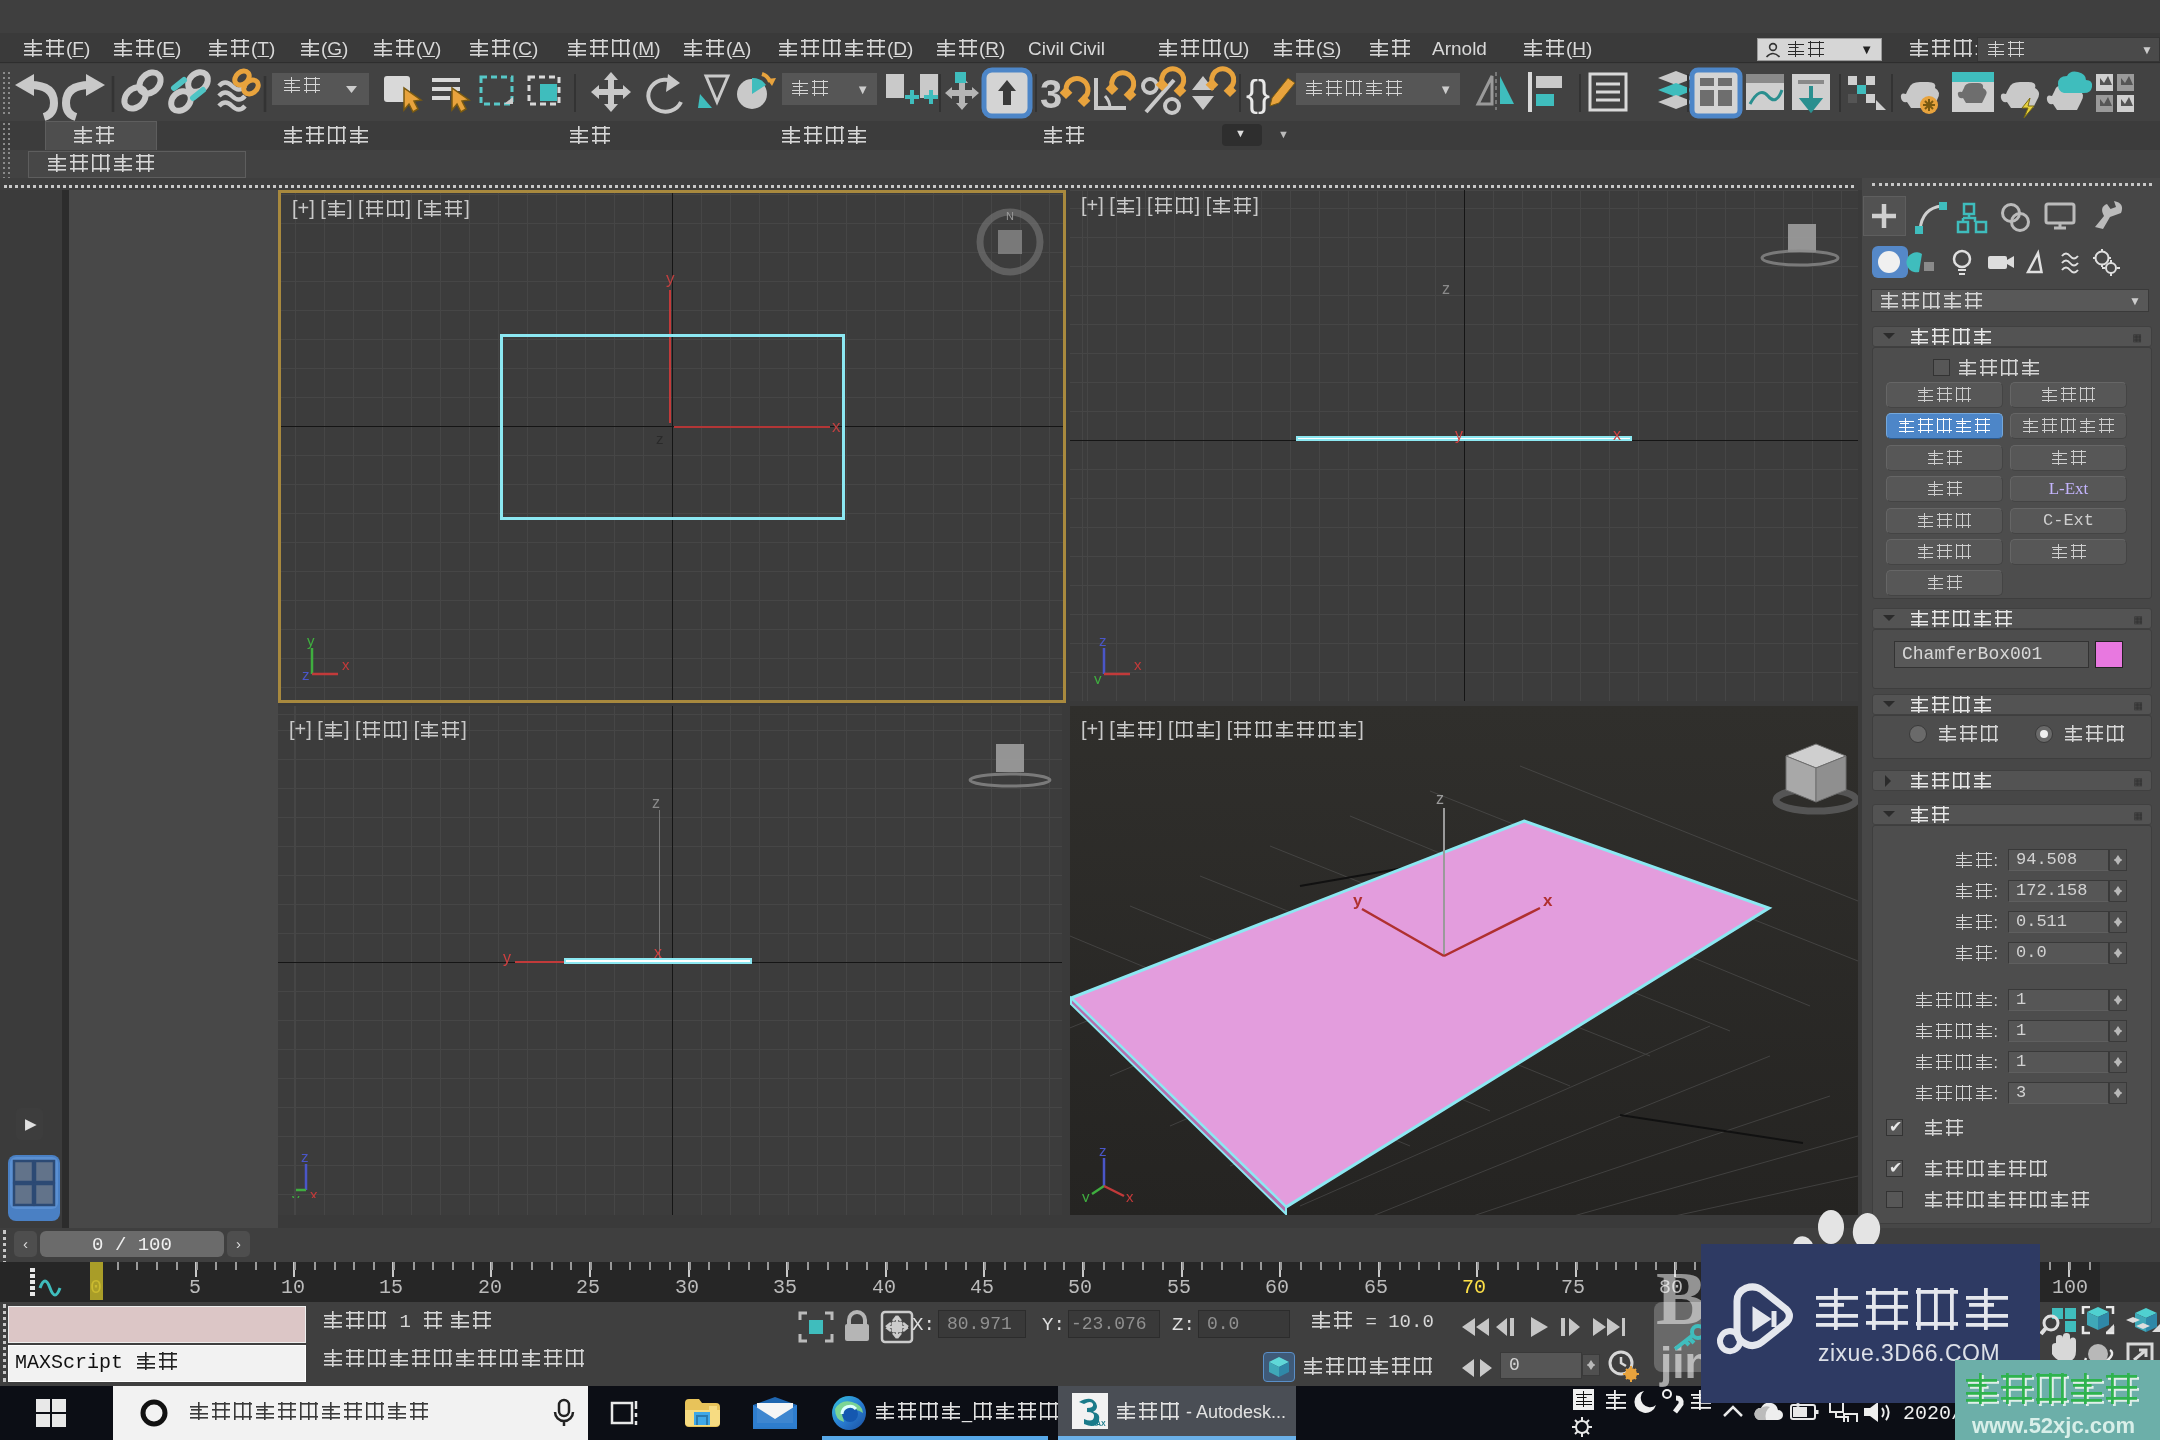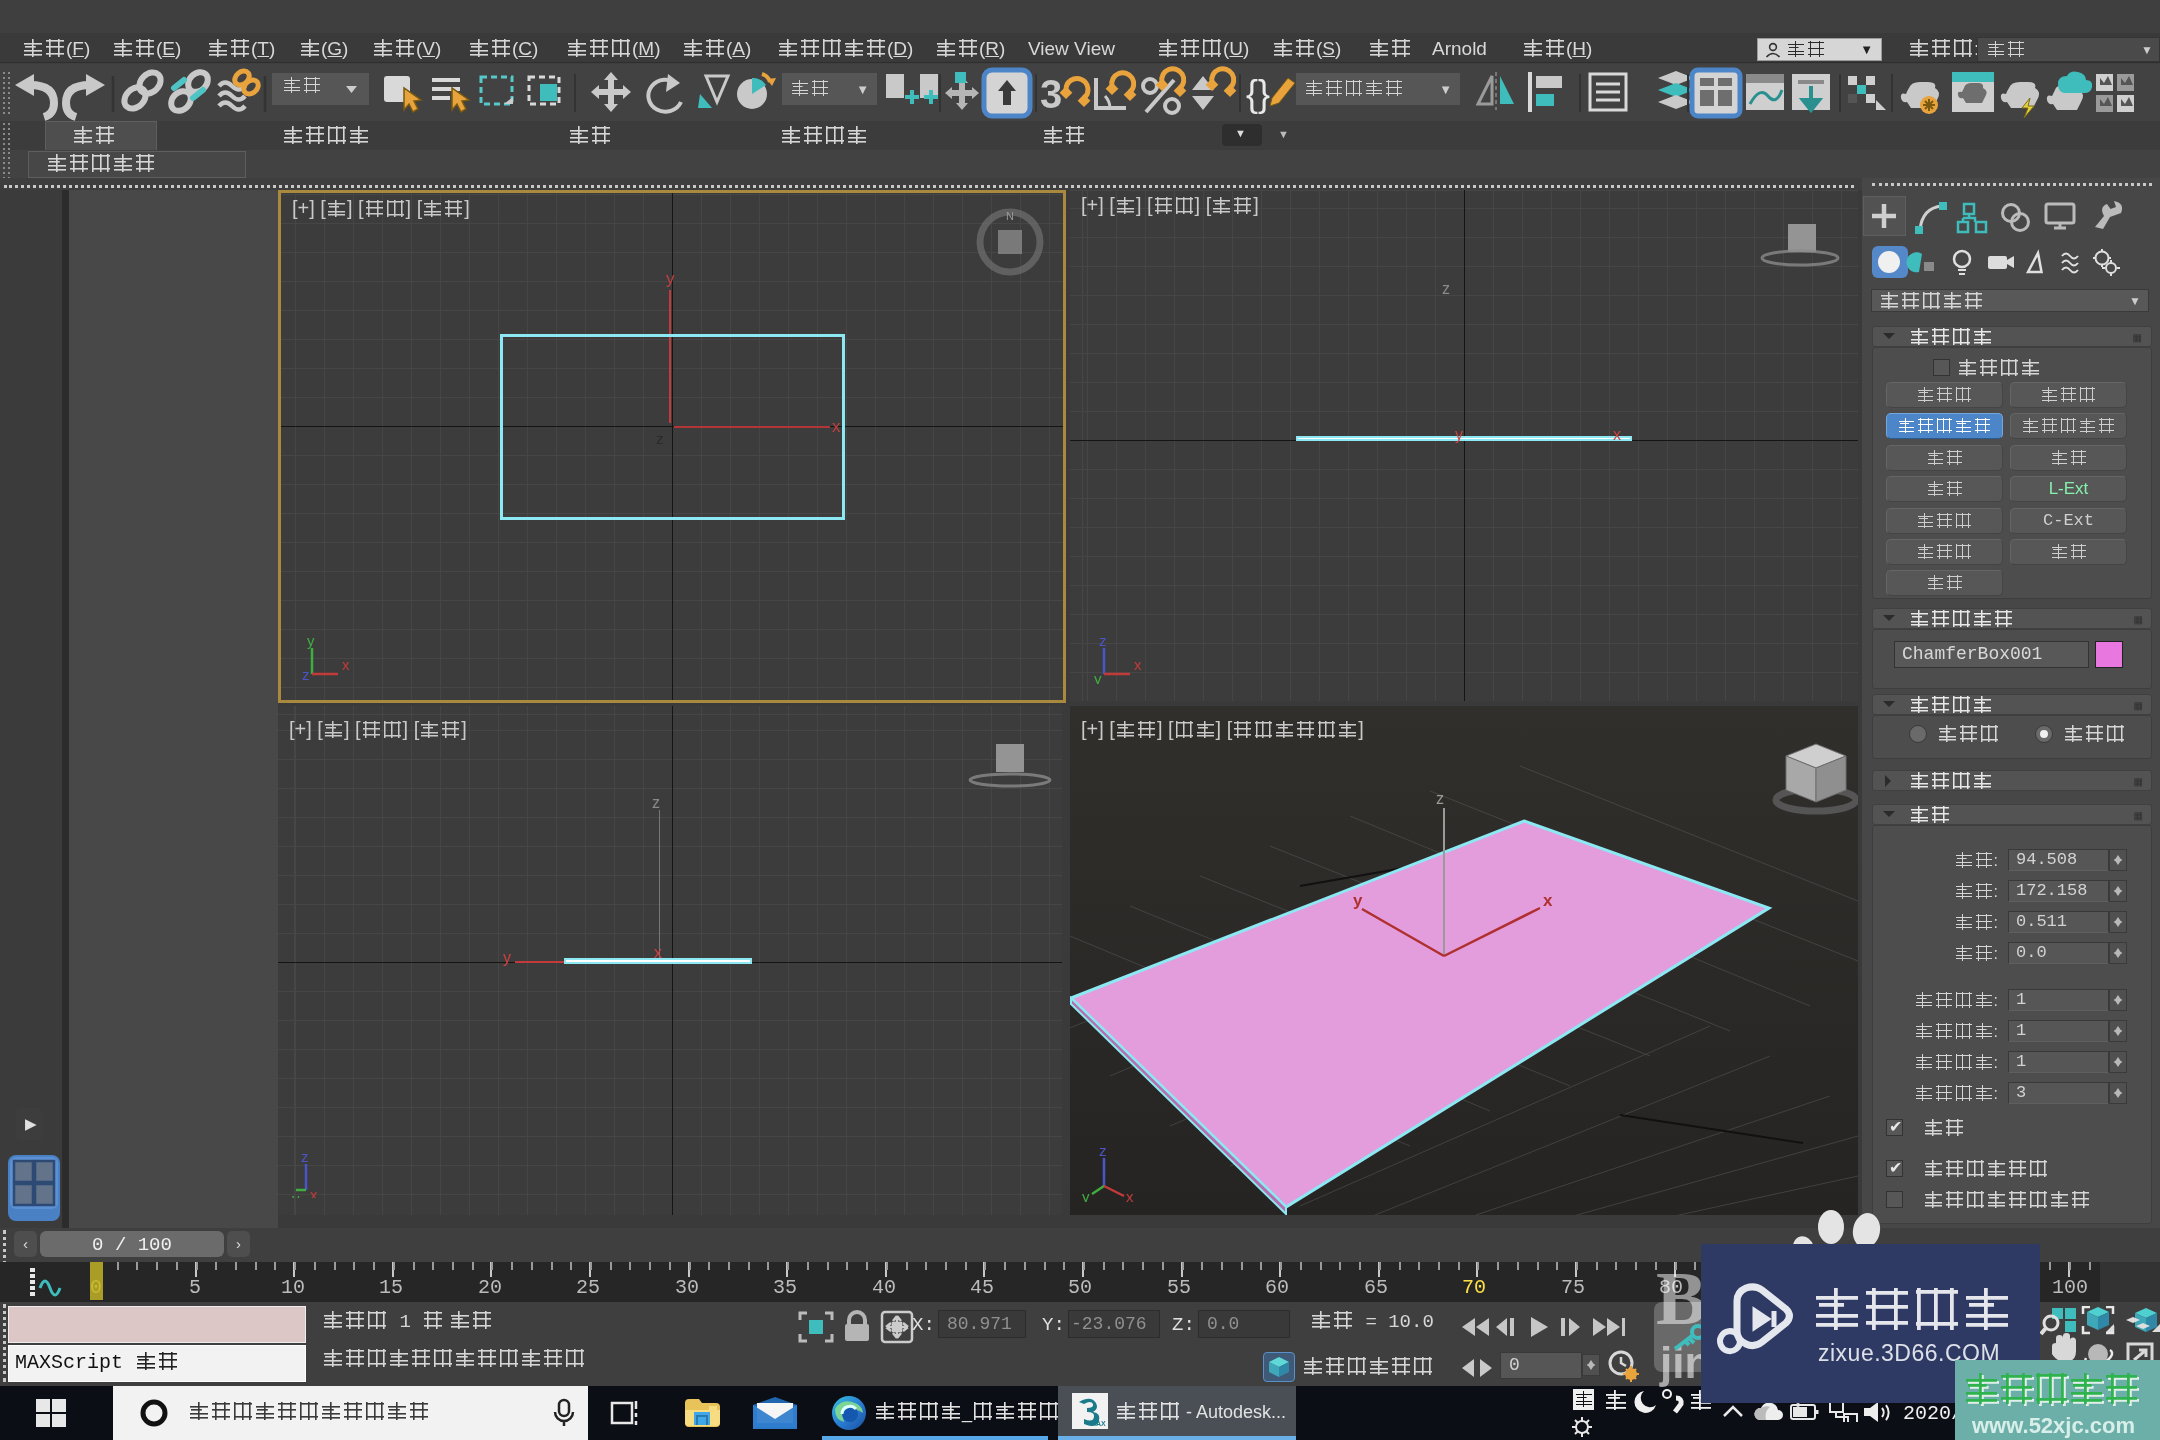--- a/index.html
+++ b/index.html
@@ -57,21 +57,21 @@
  <span class="mi" style="left:22px"><i class="c"></i><i class="c"></i>(<u>F</u>)</span>
  <span class="mi" style="left:112px"><i class="c"></i><i class="c"></i>(<u>E</u>)</span>
  <span class="mi" style="left:207px"><i class="c"></i><i class="c"></i>(<u>T</u>)</span>
  <span class="mi" style="left:299px"><i class="c"></i>(<u>G</u>)</span>
  <span class="mi" style="left:372px"><i class="c"></i><i class="c"></i>(<u>V</u>)</span>
  <span class="mi" style="left:468px"><i class="c"></i><i class="c"></i>(<u>C</u>)</span>
  <span class="mi" style="left:566px"><i class="c"></i><i class="c"></i><i class="c"></i>(<u>M</u>)</span>
  <span class="mi" style="left:682px"><i class="c"></i><i class="c"></i>(<u>A</u>)</span>
  <span class="mi" style="left:777px"><i class="c"></i><i class="c"></i><i class="c"></i><i class="c"></i><i class="c"></i>(<u>D</u>)</span>
  <span class="mi" style="left:935px"><i class="c"></i><i class="c"></i>(<u>R</u>)</span>
- <span class="mi" style="left:1028px">View View</span>
+ <span class="mi" style="left:1028px">Civil Civil</span>
  <span class="mi" style="left:1157px"><i class="c"></i><i class="c"></i><i class="c"></i>(<u>U</u>)</span>
  <span class="mi" style="left:1272px"><i class="c"></i><i class="c"></i>(<u>S</u>)</span>
  <span class="mi" style="left:1368px"><i class="c"></i><i class="c"></i></span>
  <span class="mi" style="left:1432px">Arnold</span>
  <span class="mi" style="left:1522px"><i class="c"></i><i class="c"></i>(<u>H</u>)</span>
  <div class="ab" style="left:1757px;top:5px;width:125px;height:23px;background:#d6d6d6;border:1px solid #9a9a9a">
    <svg class="ab" style="left:6px;top:2px" width="18" height="18" viewBox="0 0 18 18" fill="none" stroke="#333" stroke-width="1.6">
           <circle cx="9" cy="6" r="3.4"></circle>
           <path d="M2.5 16 q6.5 -7 13 0"></path>
         </svg>
@@ -497,21 +497,21 @@
  <div class="roll" style="top:169px;height:252px">
   <div class="cb" style="left:60px;top:11px"></div>
         <span style="position:absolute;left:84px;top:11px"><i class="c w17"></i><i class="c w17"></i><i class="c w17"></i><i class="c w17"></i></span>
   <div class="btn" style="left:13px;top:34px"><i class="c w15" style="--t:#cfcfcf"></i><i class="c w15" style="--t:#cfcfcf"></i><i class="c w15" style="--t:#cfcfcf"></i></div>
   <div class="btn" style="left:137px;top:34px"><i class="c w15" style="--t:#cfcfcf"></i><i class="c w15" style="--t:#cfcfcf"></i><i class="c w15" style="--t:#cfcfcf"></i></div>
   <div class="btn bsel" style="left:13px;top:65px"><i class="c w15" style="--t:#fff"></i><i class="c w15" style="--t:#fff"></i><i class="c w15" style="--t:#fff"></i><i class="c w15" style="--t:#fff"></i><i class="c w15" style="--t:#fff"></i></div>
   <div class="btn" style="left:137px;top:65px"><i class="c w15" style="--t:#cfcfcf"></i><i class="c w15" style="--t:#cfcfcf"></i><i class="c w15" style="--t:#cfcfcf"></i><i class="c w15" style="--t:#cfcfcf"></i><i class="c w15" style="--t:#cfcfcf"></i></div>
   <div class="btn" style="left:13px;top:97px"><i class="c w15" style="--t:#cfcfcf"></i><i class="c w15" style="--t:#cfcfcf"></i></div>
   <div class="btn" style="left:137px;top:97px"><i class="c w15" style="--t:#cfcfcf"></i><i class="c w15" style="--t:#cfcfcf"></i></div>
   <div class="btn" style="left:13px;top:128px"><i class="c w15" style="--t:#cfcfcf"></i><i class="c w15" style="--t:#cfcfcf"></i></div>
-  <div class="btn" style="left:137px;top:128px;color:#86efac;font-size:17px;font-family:Liberation Sans, sans-serif">L-Ext</div>
+  <div class="btn" style="left:137px;top:128px;color:#c4b5fd;font-size:17px;font-family:Liberation Serif, serif">L-Ext</div>
   <div class="btn" style="left:13px;top:160px"><i class="c w15" style="--t:#cfcfcf"></i><i class="c w15" style="--t:#cfcfcf"></i><i class="c w15" style="--t:#cfcfcf"></i></div>
   <div class="btn" style="left:137px;top:160px;color:#cfcfcf;font-size:17px;font-family:'Liberation Mono',monospace">C-Ext</div>
   <div class="btn" style="left:13px;top:191px"><i class="c w15" style="--t:#cfcfcf"></i><i class="c w15" style="--t:#cfcfcf"></i><i class="c w15" style="--t:#cfcfcf"></i></div>
   <div class="btn" style="left:137px;top:191px"><i class="c w15" style="--t:#cfcfcf"></i><i class="c w15" style="--t:#cfcfcf"></i></div>
   <div class="btn" style="left:13px;top:222px"><i class="c w15" style="--t:#cfcfcf"></i><i class="c w15" style="--t:#cfcfcf"></i></div>
  </div>
 
  <div class="rhead" style="top:430px">
         <span style="position:absolute;left:10px;top:6px;width:0;height:0;border:6px solid transparent;border-top-color:#2b2b2b"></span>
         <span style="position:absolute;left:36px;top:1px"><i class="c w17" style="--t:#e8e8e8"></i><i class="c w17" style="--t:#e8e8e8"></i><i class="c w17" style="--t:#e8e8e8"></i><i class="c w17" style="--t:#e8e8e8"></i><i class="c w17" style="--t:#e8e8e8"></i></span>

